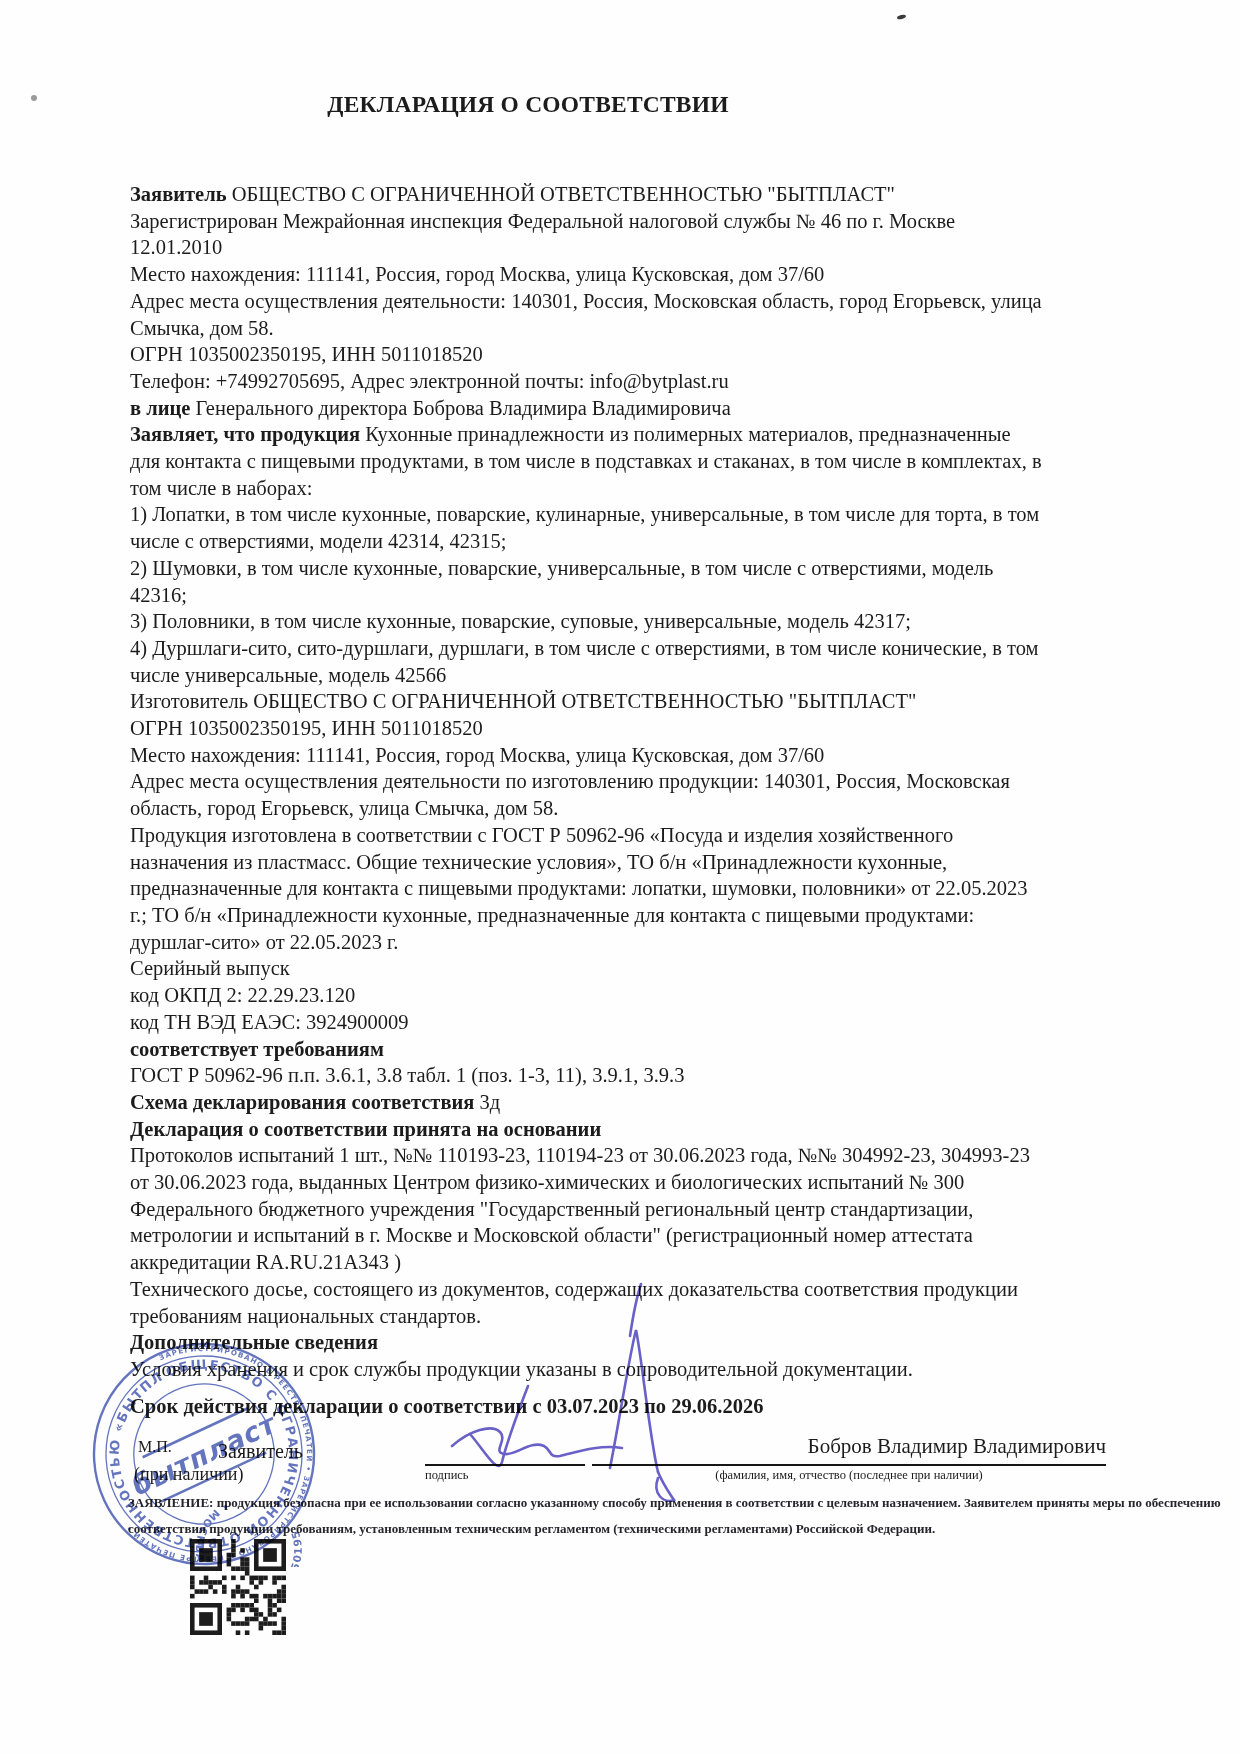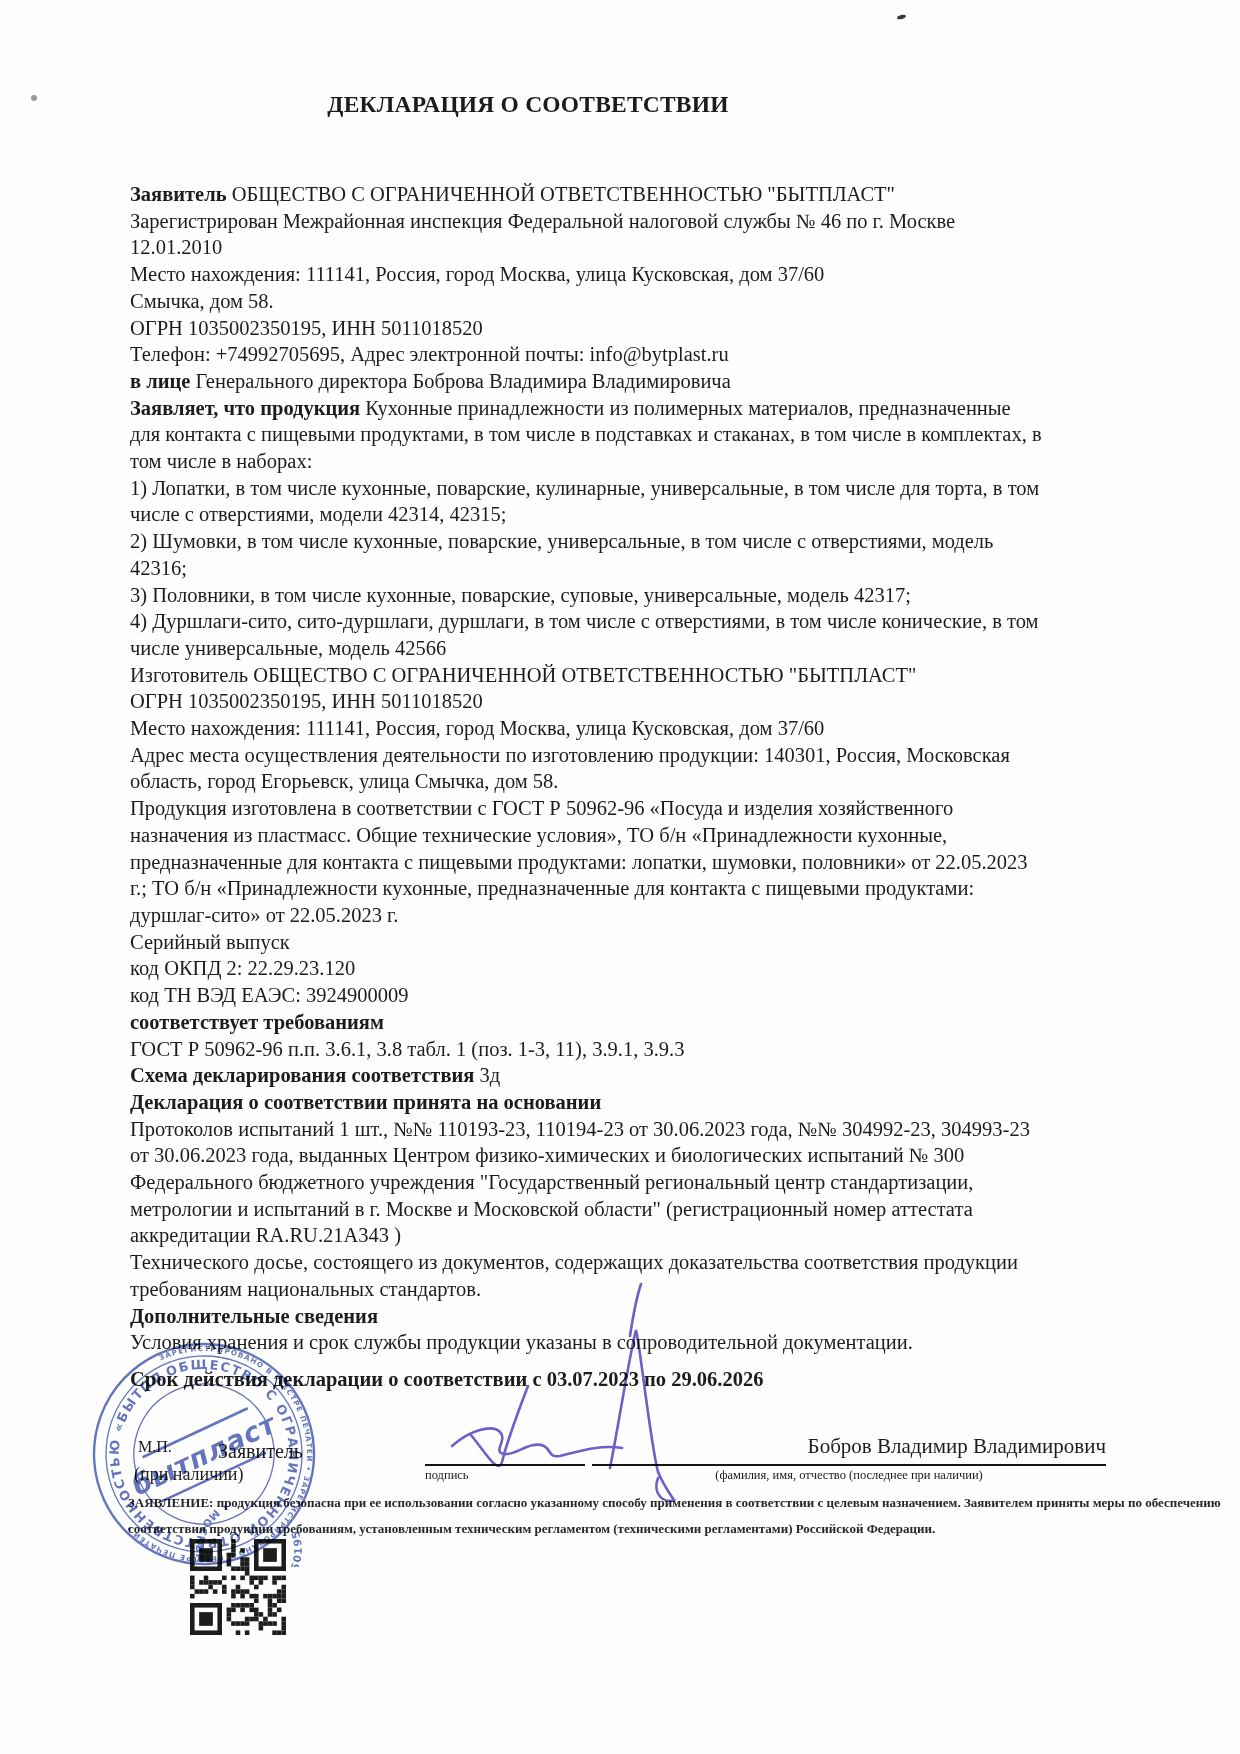--- a/index.html
+++ b/index.html
@@ -50,20 +50,21 @@
 
   <div class="title">
     <div>ДЕКЛАРАЦИЯ О СООТВЕТСТВИИ</div>
   </div>
 
   <div class="body-lines">
       <div class="tl"><span class="b">Заявитель </span>ОБЩЕСТВО С ОГРАНИЧЕННОЙ ОТВЕТСТВЕННОСТЬЮ "БЫТПЛАСТ"</div>
       <div class="tl">Зарегистрирован Межрайонная инспекция Федеральной налоговой службы № 46 по г. Москве</div>
       <div class="tl">12.01.2010</div>
       <div class="tl">Место нахождения: 111141, Россия, город Москва, улица Кусковская, дом 37/60</div>
+      <div class="tl">Адрес места осуществления деятельности: 140301, Россия, Московская область, город Егорьевск, улица</div>
       <div class="tl">Смычка, дом 58.</div>
       <div class="tl">ОГРН 1035002350195, ИНН 5011018520</div>
       <div class="tl">Телефон: +74992705695, Адрес электронной почты: info@bytplast.ru</div>
       <div class="tl"><span class="b">в лице </span>Генерального директора Боброва Владимира Владимировича</div>
       <div class="tl"><span class="b">Заявляет, что продукция </span>Кухонные принадлежности из полимерных материалов, предназначенные</div>
       <div class="tl">для контакта с пищевыми продуктами, в том числе в подставках и стаканах, в том числе в комплектах, в</div>
       <div class="tl">том числе в наборах:</div>
       <div class="tl">1) Лопатки, в том числе кухонные, поварские, кулинарные, универсальные, в том числе для торта, в том</div>
       <div class="tl">числе с отверстиями, модели 42314, 42315;</div>
       <div class="tl">2) Шумовки, в том числе кухонные, поварские, универсальные, в том числе с отверстиями, модель</div>

